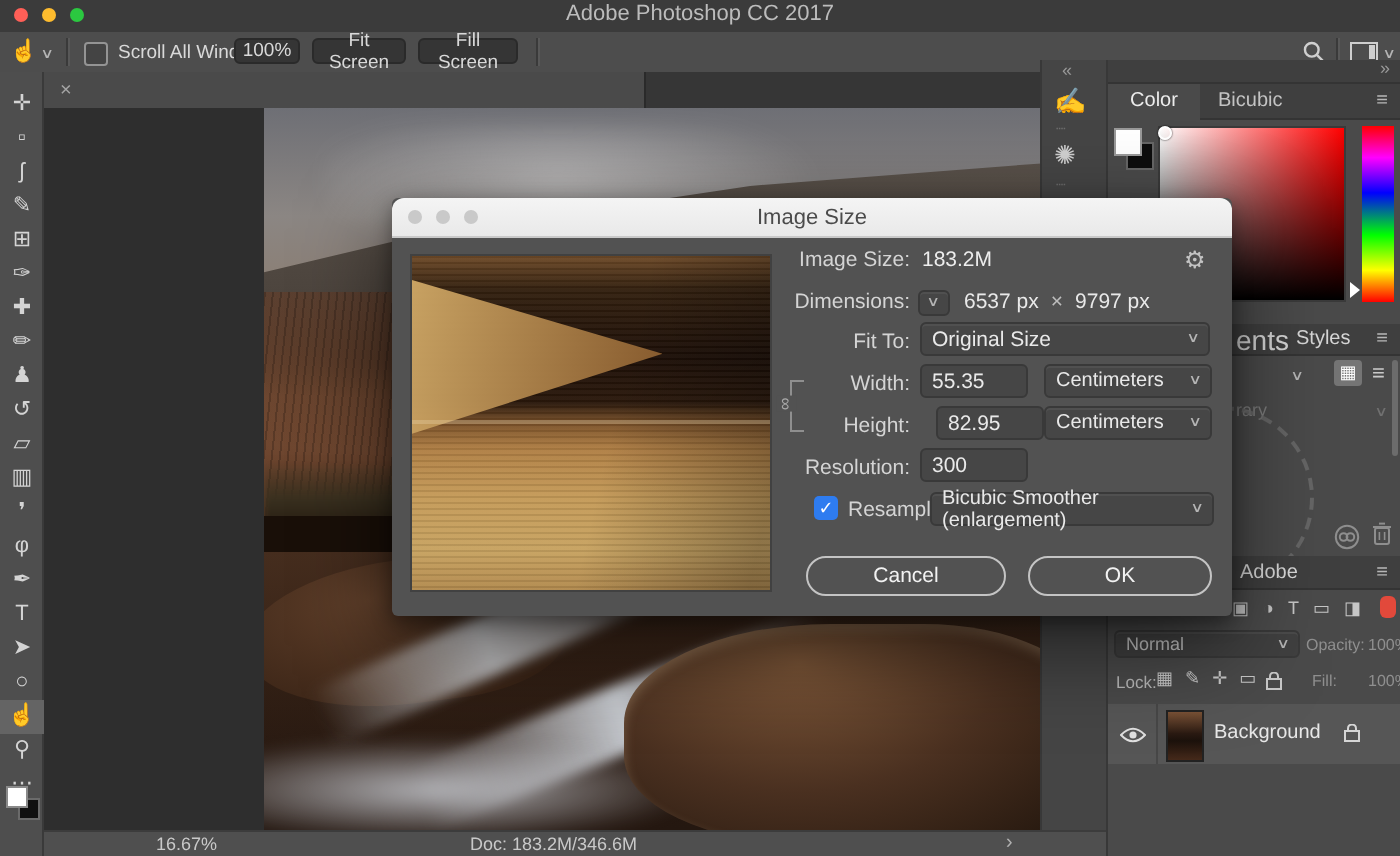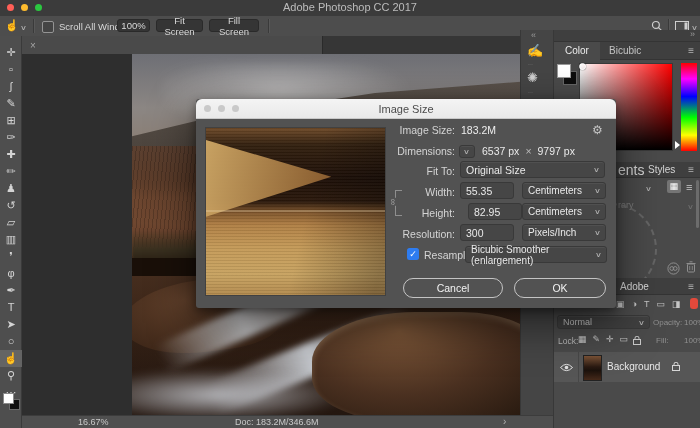--- a/index.html
+++ b/index.html
@@ -311,24 +311,20 @@
     </div>
     <div class="ab dd" style="left:326px;top:104px;width:84px;height:17px;font-size:10px">
       <span>Centimeters</span>
       <span class="chev">∨</span>
     </div>
 
     <span class="dlabel" style="top:127px">Resolution:</span>
     <div class="ab inp" style="left:264px;top:125px;width:54px;height:17px">
       <span>300</span>
     </div>
-    <div class="ab dd" style="left:326px;top:125px;width:84px;height:17px;font-size:10px">
-      <span>Pixels/Inch</span>
-      <span class="chev">∨</span>
-    </div>
 
     <span class="ab" style="left:211px;top:149px;width:12px;height:12px;background:#2e7cf0;border-radius:2.5px;
                  color:#fff;font-size:9px;text-align:center;line-height:12px">✓</span>
     <span class="ab" style="left:228px;top:148px;font-size:10.5px;line-height:17px;color:#d4d4d4">Resample:</span>
     <div class="ab dd" style="left:269px;top:147px;width:142px;height:17px;font-size:10px">
       <span>Bicubic Smoother (enlargement)</span>
       <span class="chev">∨</span>
     </div>
 
     <button class="ab pill" style="left:318px;top:179px;width:92px;height:20px">OK</button>

